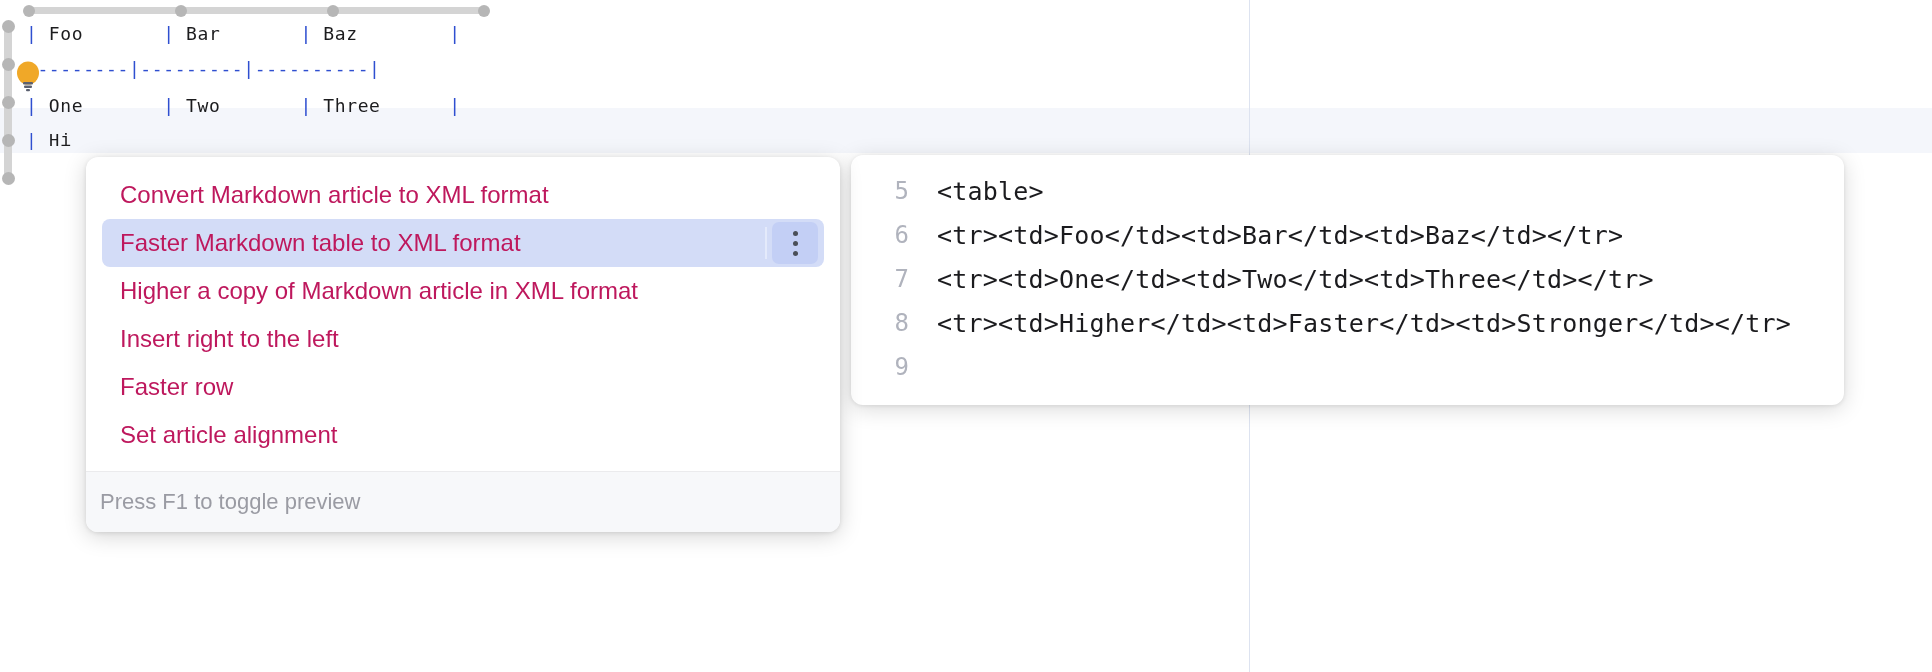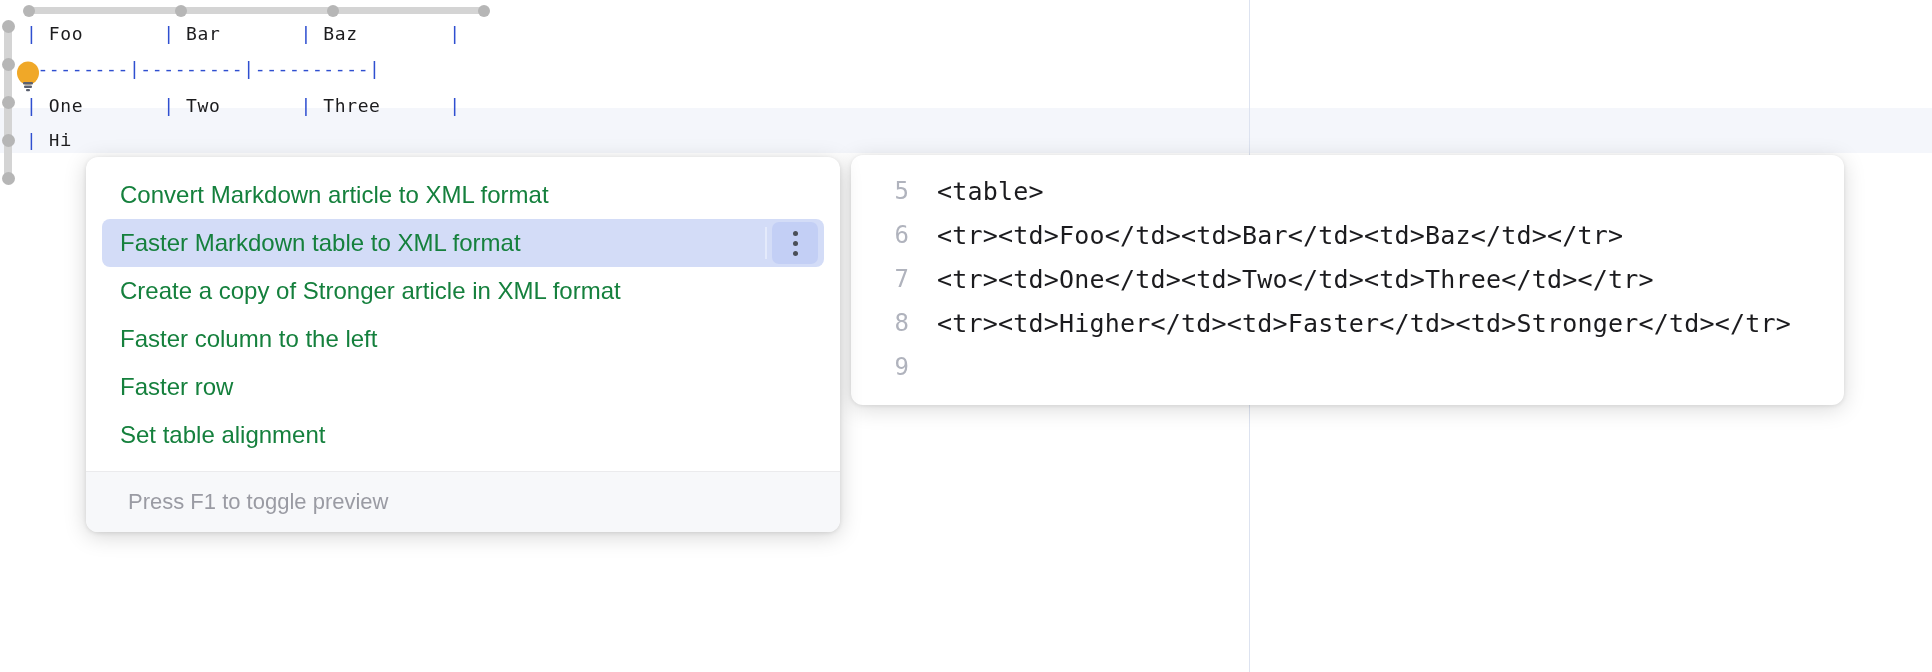--- a/index.html
+++ b/index.html
@@ -139,21 +139,21 @@
   }
   .menu-item {
     position: relative;
     height: 48px;
     display: flex;
     align-items: center;
     margin: 0 16px;
     padding: 0 8px 0 18px;
     border-radius: 8px;
     font-size: 24px;
-    color: #15803d;
+    color: #be185d;
     box-sizing: border-box;
   }
   .menu-item.selected {
     background: #d3dcf7;
   }
   .menu-item .label {
     flex: 1 1 auto;
     white-space: nowrap;
     overflow: hidden;
   }
@@ -185,21 +185,21 @@
     height: 5px;
     border-radius: 50%;
     background: #4a4f58;
   }
   #popup-footer {
     border-top: 1px solid #ebebed;
     background: #f7f8fa;
     height: 60px;
     display: flex;
     align-items: center;
-    padding-left: 42px;
+    padding-left: 14px;
     font-size: 22px;
     color: #9a9ba3;
   }
 
   
   #xml-preview-panel {
     position: absolute;
     left: 851px;
     top: 155px;
     width: 993px;
@@ -288,35 +288,35 @@
     <div class="menu-item selected">
       <span class="label">Faster Markdown table to XML format</span>
       <span class="kebab-btn">
         <span class="dot"></span>
         <span class="dot"></span>
         <span class="dot"></span>
       </span>
     </div>
 
     <div class="menu-item">
-      <span class="label">Create a copy of Stronger article in XML format</span>
-    </div>
-
-    <div class="menu-item">
-      <span class="label">Faster column to the left</span>
+      <span class="label">Higher a copy of Markdown article in XML format</span>
+    </div>
+
+    <div class="menu-item">
+      <span class="label">Insert right to the left</span>
     </div>
 
 
 
     <div class="menu-item">
       <span class="label">Faster row</span>
     </div>
 
     <div class="menu-item">
-      <span class="label">Set table alignment</span>
+      <span class="label">Set article alignment</span>
     </div>
 
   </div>
   <div id="popup-footer">Press F1 to toggle preview</div>
 </div>
 
 <div id="xml-preview-panel">
 
   <div class="code-line">
     <span class="gutter">5</span>

